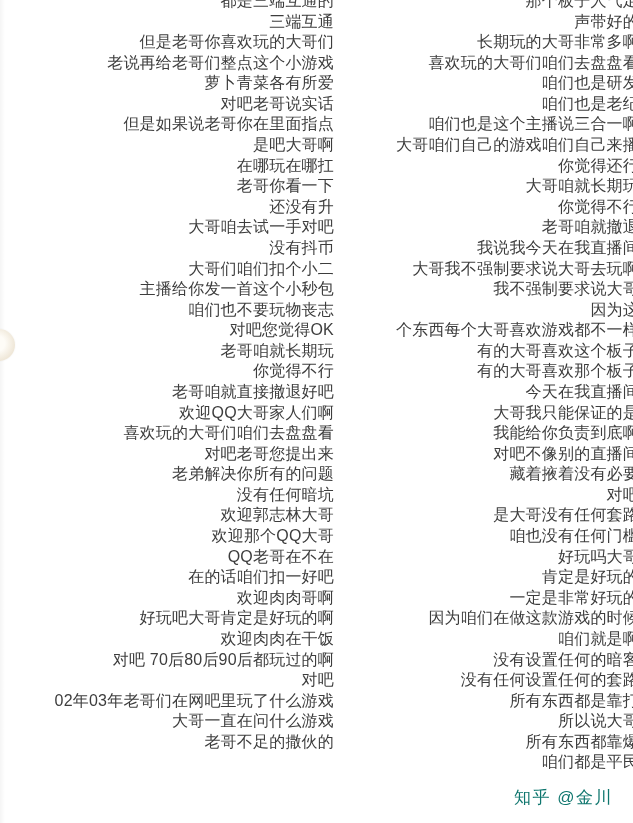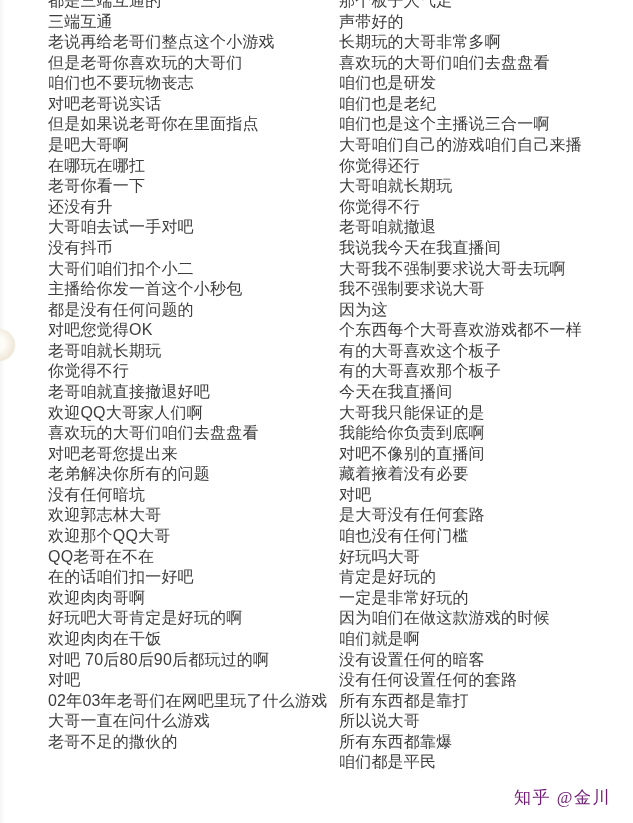--- a/index.html
+++ b/index.html
@@ -33,70 +33,70 @@
     width: 32px;
     height: 32px;
     border-radius: 50%;
     background: radial-gradient(circle at 45% 45%, #fefcf7 30%, #efe7d8 70%, #f6f1e6 100%);
     box-shadow: 0 0 2px rgba(0,0,0,.06);
   }
   .col {
     position: absolute;
     top: 0;
     margin: 0;
+    text-align: right;
   }
   .col-left  { left: 48px;  width: 286px; }
   .col-right { left: 339px; width: 300px; }
   .line {
     height: 20.58px;
     line-height: 20.58px;
     font-size: 16px;
     color: #3d3d3d;
     white-space: nowrap;
     letter-spacing: 0.2px;
   }
   
   .col .line:first-child {
     margin-top: -9px;
   }
   .watermark {
     position: absolute;
     left: 514px;
     top: 786px;
     font-size: 17px;
-    color: #701a75;
+    color: #0f766e;
     letter-spacing: 1.5px;
     white-space: nowrap;
-    font-family: Liberation Serif, serif;
   }
 </style>
 </head>
 <body>
 
 <div class="page">
   <div class="edge-strip"></div>
   <div class="edge-circle"></div>
 
   <div class="col col-left">
       <div class="line">都是三端互通的</div>
       <div class="line">三端互通</div>
+      <div class="line">但是老哥你喜欢玩的大哥们</div>
       <div class="line">老说再给老哥们整点这个小游戏</div>
-      <div class="line">但是老哥你喜欢玩的大哥们</div>
-      <div class="line">咱们也不要玩物丧志</div>
+      <div class="line">萝卜青菜各有所爱</div>
       <div class="line">对吧老哥说实话</div>
       <div class="line">但是如果说老哥你在里面指点</div>
       <div class="line">是吧大哥啊</div>
       <div class="line">在哪玩在哪扛</div>
       <div class="line">老哥你看一下</div>
       <div class="line">还没有升</div>
       <div class="line">大哥咱去试一手对吧</div>
       <div class="line">没有抖币</div>
       <div class="line">大哥们咱们扣个小二</div>
       <div class="line">主播给你发一首这个小秒包</div>
-      <div class="line">都是没有任何问题的</div>
+      <div class="line">咱们也不要玩物丧志</div>
       <div class="line">对吧您觉得OK</div>
       <div class="line">老哥咱就长期玩</div>
       <div class="line">你觉得不行</div>
       <div class="line">老哥咱就直接撤退好吧</div>
       <div class="line">欢迎QQ大哥家人们啊</div>
       <div class="line">喜欢玩的大哥们咱们去盘盘看</div>
       <div class="line">对吧老哥您提出来</div>
       <div class="line">老弟解决你所有的问题</div>
       <div class="line">没有任何暗坑</div>
       <div class="line">欢迎郭志林大哥</div>

